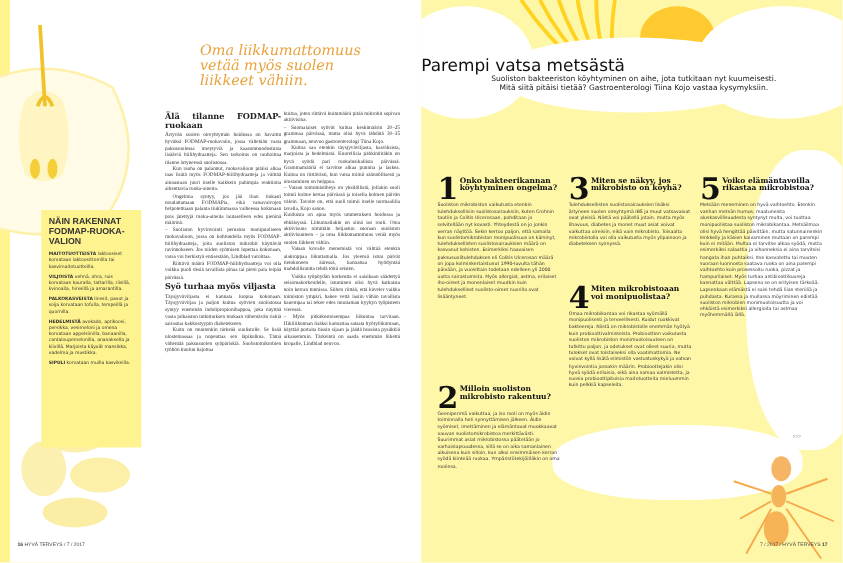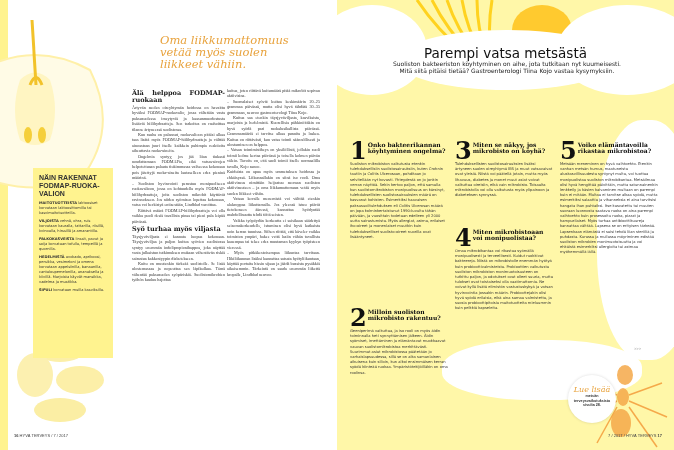--- a/index.html
+++ b/index.html
@@ -14,21 +14,21 @@
   .sidebar-title{font-family:"Liberation Sans",sans-serif;font-weight:bold;font-size:7px;line-height:8px;color:#333;margin-bottom:3px;}
   .sidebar-p{font-size:3.6px;line-height:5px;color:#333;margin:0 0 3px 0;}
   .sidebar-p b{font-weight:bold;}
   .col{position:absolute;font-size:4.2px;line-height:5.4px;color:#333;text-align:justify;}
   .col h3{font-family:"DejaVu Serif",serif;font-size:6.5px;line-height:7px;margin:2px 0 1px 0;color:#222;font-weight:bold;}
   .col p{margin:0 0 0 0;}
   .col p.indent{text-indent:6px;}
   .folio{position:absolute;font-family:"Liberation Sans",sans-serif;font-size:4px;color:#444;}
   .folio b{font-weight:bold;}
   .cloud{position:absolute;background:#fff;border-radius:50%;}
-  .right-title{position:absolute;left:0;width:337px;top:45px;text-align:center;font-family:"DejaVu Sans",sans-serif;font-size:13.5px;color:#111;}
+  .right-title{position:absolute;left:0;width:337px;top:45px;font-family:"DejaVu Sans",sans-serif;font-size:13.5px;color:#111;}
   .right-lead{position:absolute;left:55px;width:230px;top:60px;text-align:center;font-family:"DejaVu Sans",sans-serif;font-size:6px;line-height:7px;color:#222;}
   .qa{position:absolute;font-family:"DejaVu Sans",sans-serif;font-size:3.7px;line-height:5.2px;color:#333;}
   .qa-head{display:flex;align-items:flex-start;margin-bottom:1px;}
   .qa-num{font-family:"DejaVu Serif",serif;font-size:24px;line-height:20px;font-weight:bold;color:#111;margin-right:1px;}
   .qa-q{font-family:"DejaVu Serif",serif;font-weight:bold;font-size:6px;line-height:6.2px;color:#111;padding-top:1px;}
   .readmore{position:absolute;left:231px;top:375px;width:48px;height:48px;border-radius:50%;background:#fff;box-shadow:0 0 3px rgba(0,0,0,0.15);text-align:center;}
   .readmore-title{font-family:"DejaVu Serif",serif;font-style:italic;color:#e8a23c;font-size:8px;margin-top:10px;}
   .readmore-text{font-family:"Liberation Sans",sans-serif;font-weight:bold;font-size:3.7px;line-height:4.5px;color:#333;}
   .more-arrows{position:absolute;left:297px;top:346px;font-size:4px;color:#999;font-family:"Liberation Sans",sans-serif;}
 </style>
@@ -59,21 +59,21 @@
   <div class="sidebar-box">
     <div class="sidebar-title">NÄIN RAKENNAT FODMAP-RUOKA-VALION</div>
     <p class="sidebar-p"><b>MAITOTUOTTEISTA</b> <span>laktoosiset korvataan laktoosittomilla tai kasvimaitotuotteilla.</span></p>
     <p class="sidebar-p"><b>VILJOISTA</b> <span>vehnä, ohra, ruis korvataan kauralla, tattarilla, riisillä, kvinoalla, hirssillä ja amarantilla.</span></p>
     <p class="sidebar-p"><b>PALKOKASVEISTA</b> <span>linssit, pavut ja soija korvataan tofulla, tempeillä ja quornilla.</span></p>
     <p class="sidebar-p"><b>HEDELMISTÄ</b> <span>avokado, aprikoosi, persikka, vesimeloni ja omena korvataan appelsiinilla, banaanilla, cantaloupemelonilla, ananaksella ja kiivillä. Marjoista käyvät mansikka, vadelma ja mustikka.</span></p>
     <p class="sidebar-p"><b>SIPULI</b> <span>korvataan muilla kasviksilla.</span></p>
   </div>
 
   <div class="col" style="left:132px;top:88px;width:93px;">
-    <h3>Älä helppoa FODMAP-ruokaan</h3>
+    <h3>Älä tilanne FODMAP-ruokaan</h3>
     <p>Ärtyvän suolen oireyhtymän hoidossa on havaittu hyväksi FODMAP-ruokavalio, jossa vältetään vasta paksusuolessa imeytyviä ja kaasunmuodostusta lisääviä hiilihydraatteja. Sen tarkoitus on rauhoittaa tilanne ärtyneessä suolistossa.</p>
     <p class="indent">Kun rauha on palannut, ruokavalioon pitäisi alkaa taas lisätä myös FODMAP-hiilihydraatteja ja välttää ainoastaan juuri itselle kaikkein pahimpia reaktioita aiheuttavia ruoka-aineita.</p>
     <p class="indent">Ongelmia syntyy, jos jää liian tiukasti noudattamaan FODMAPia, eikä vatsavaivojen helpotettuaan palauta tiukimmassa vaiheessa kokonaan pois jätettyjä ruoka-aineita lautaselleen edes pieninä määrinä.</p>
     <p>– Suoliston hyvinvointi perustuu monipuoliseen ruokavalioon, jossa on kohtuudella myös FODMAP-hiilihydraatteja, joita suoliston mikrobit käyttävät ravinnokseen. Jos niiden syömisen lopettaa kokonaan, vatsa voi herkistyä entisestään, Lindblad varoittaa.</p>
     <p class="indent">Riittävä määrä FODMAP-hiilihydraatteja voi olla vaikka puoli desiä tavallista pinaa tai pieni pala leipää päivässä.</p>
     <h3>Syö turhaa myös viljasta</h3>
     <p>Täysjyväviljasta ei kannata luopua kokonaan. Täysjyväviljaa ja paljon kuitua syövien suolistossa syntyy enemmän indolipropionihappoa, joka näyttää vasta julkaistun tutkimuksen mukaan vähentävän riskiä sairastua kakkostyypin diabetekseen.</p>
     <p class="indent">Kuitu on muutenkin tärkeää suolistolle. Se lisää ulostemassaa ja nopeuttaa sen läpikulkua. Tämä vähentää paksusuolen syöpäriskiä. Suolistomikrobien työhön kuuluu hajottaa</p>
   </div>
 
@@ -167,22 +167,18 @@
     <g stroke="#f5a94a" stroke-width="1.5" fill="none">
       <path d="M40 40 L10 30"></path>
         <path d="M52 40 L85 28"></path>
         <path d="M40 46 L15 60"></path>
       <path d="M52 46 L90 62"></path>
         <path d="M40 52 L20 88"></path>
         <path d="M52 52 L80 92"></path>
     </g>
   </svg>
 
-  <div class="readmore">
-    <div class="readmore-title">Lue lisää</div>
-    <div class="readmore-text">metsän terveysvaikutuksista sivulta 28.</div>
-  </div>
 
   <div class="folio" style="right:12px;top:433px;">
     <span>7 / 2017 / HYVÄ TERVEYS</span>
     <b>17</b>
   </div>
 </div>
 
 </body></html>

